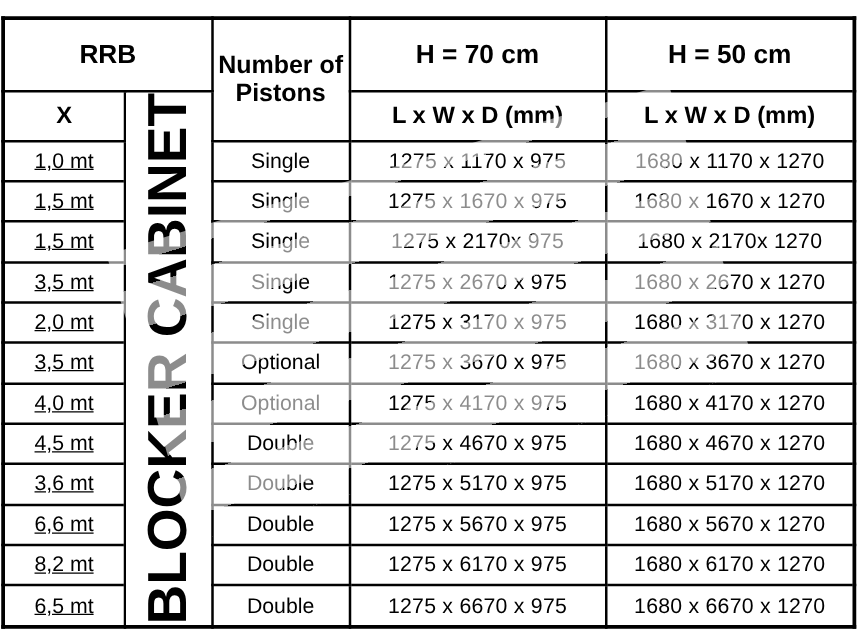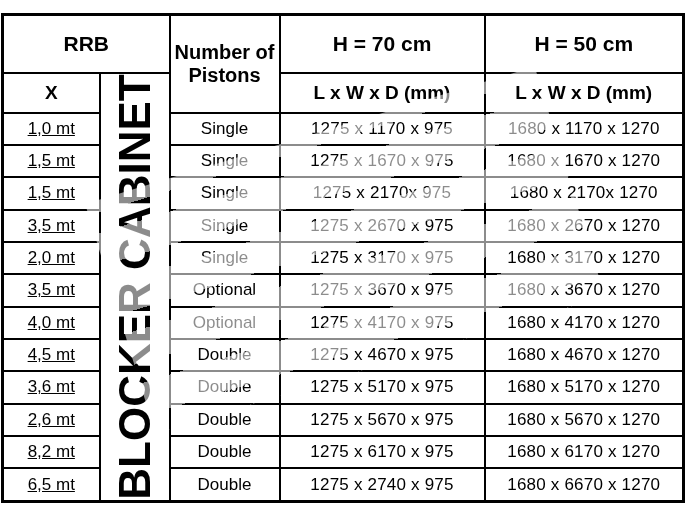--- a/index.html
+++ b/index.html
@@ -144,35 +144,35 @@
       <td class="dim-cell">1275 x 4670 x 975</td>
       <td class="dim-cell">1680 x 4670 x 1270</td>
     </tr>
     <tr>
       <td class="x-cell">3,6 mt</td>
       <td class="piston-cell">Double</td>
       <td class="dim-cell">1275 x 5170 x 975</td>
       <td class="dim-cell">1680 x 5170 x 1270</td>
     </tr>
     <tr>
-      <td class="x-cell">2,6 mt</td>
+      <td class="x-cell">6,6 mt</td>
       <td class="piston-cell">Double</td>
       <td class="dim-cell">1275 x 5670 x 975</td>
       <td class="dim-cell">1680 x 5670 x 1270</td>
     </tr>
     <tr>
       <td class="x-cell">8,2 mt</td>
       <td class="piston-cell">Double</td>
       <td class="dim-cell">1275 x 6170 x 975</td>
       <td class="dim-cell">1680 x 6170 x 1270</td>
     </tr>
     <tr>
       <td class="x-cell">6,5 mt</td>
       <td class="piston-cell">Double</td>
-      <td class="dim-cell">1275 x 2740 x 975</td>
+      <td class="dim-cell">1275 x 6670 x 975</td>
       <td class="dim-cell">1680 x 6670 x 1270</td>
     </tr>
   </tbody>
     </table>
 
   <div class="watermark"></div>
 
 </div>
 
 </body></html>

